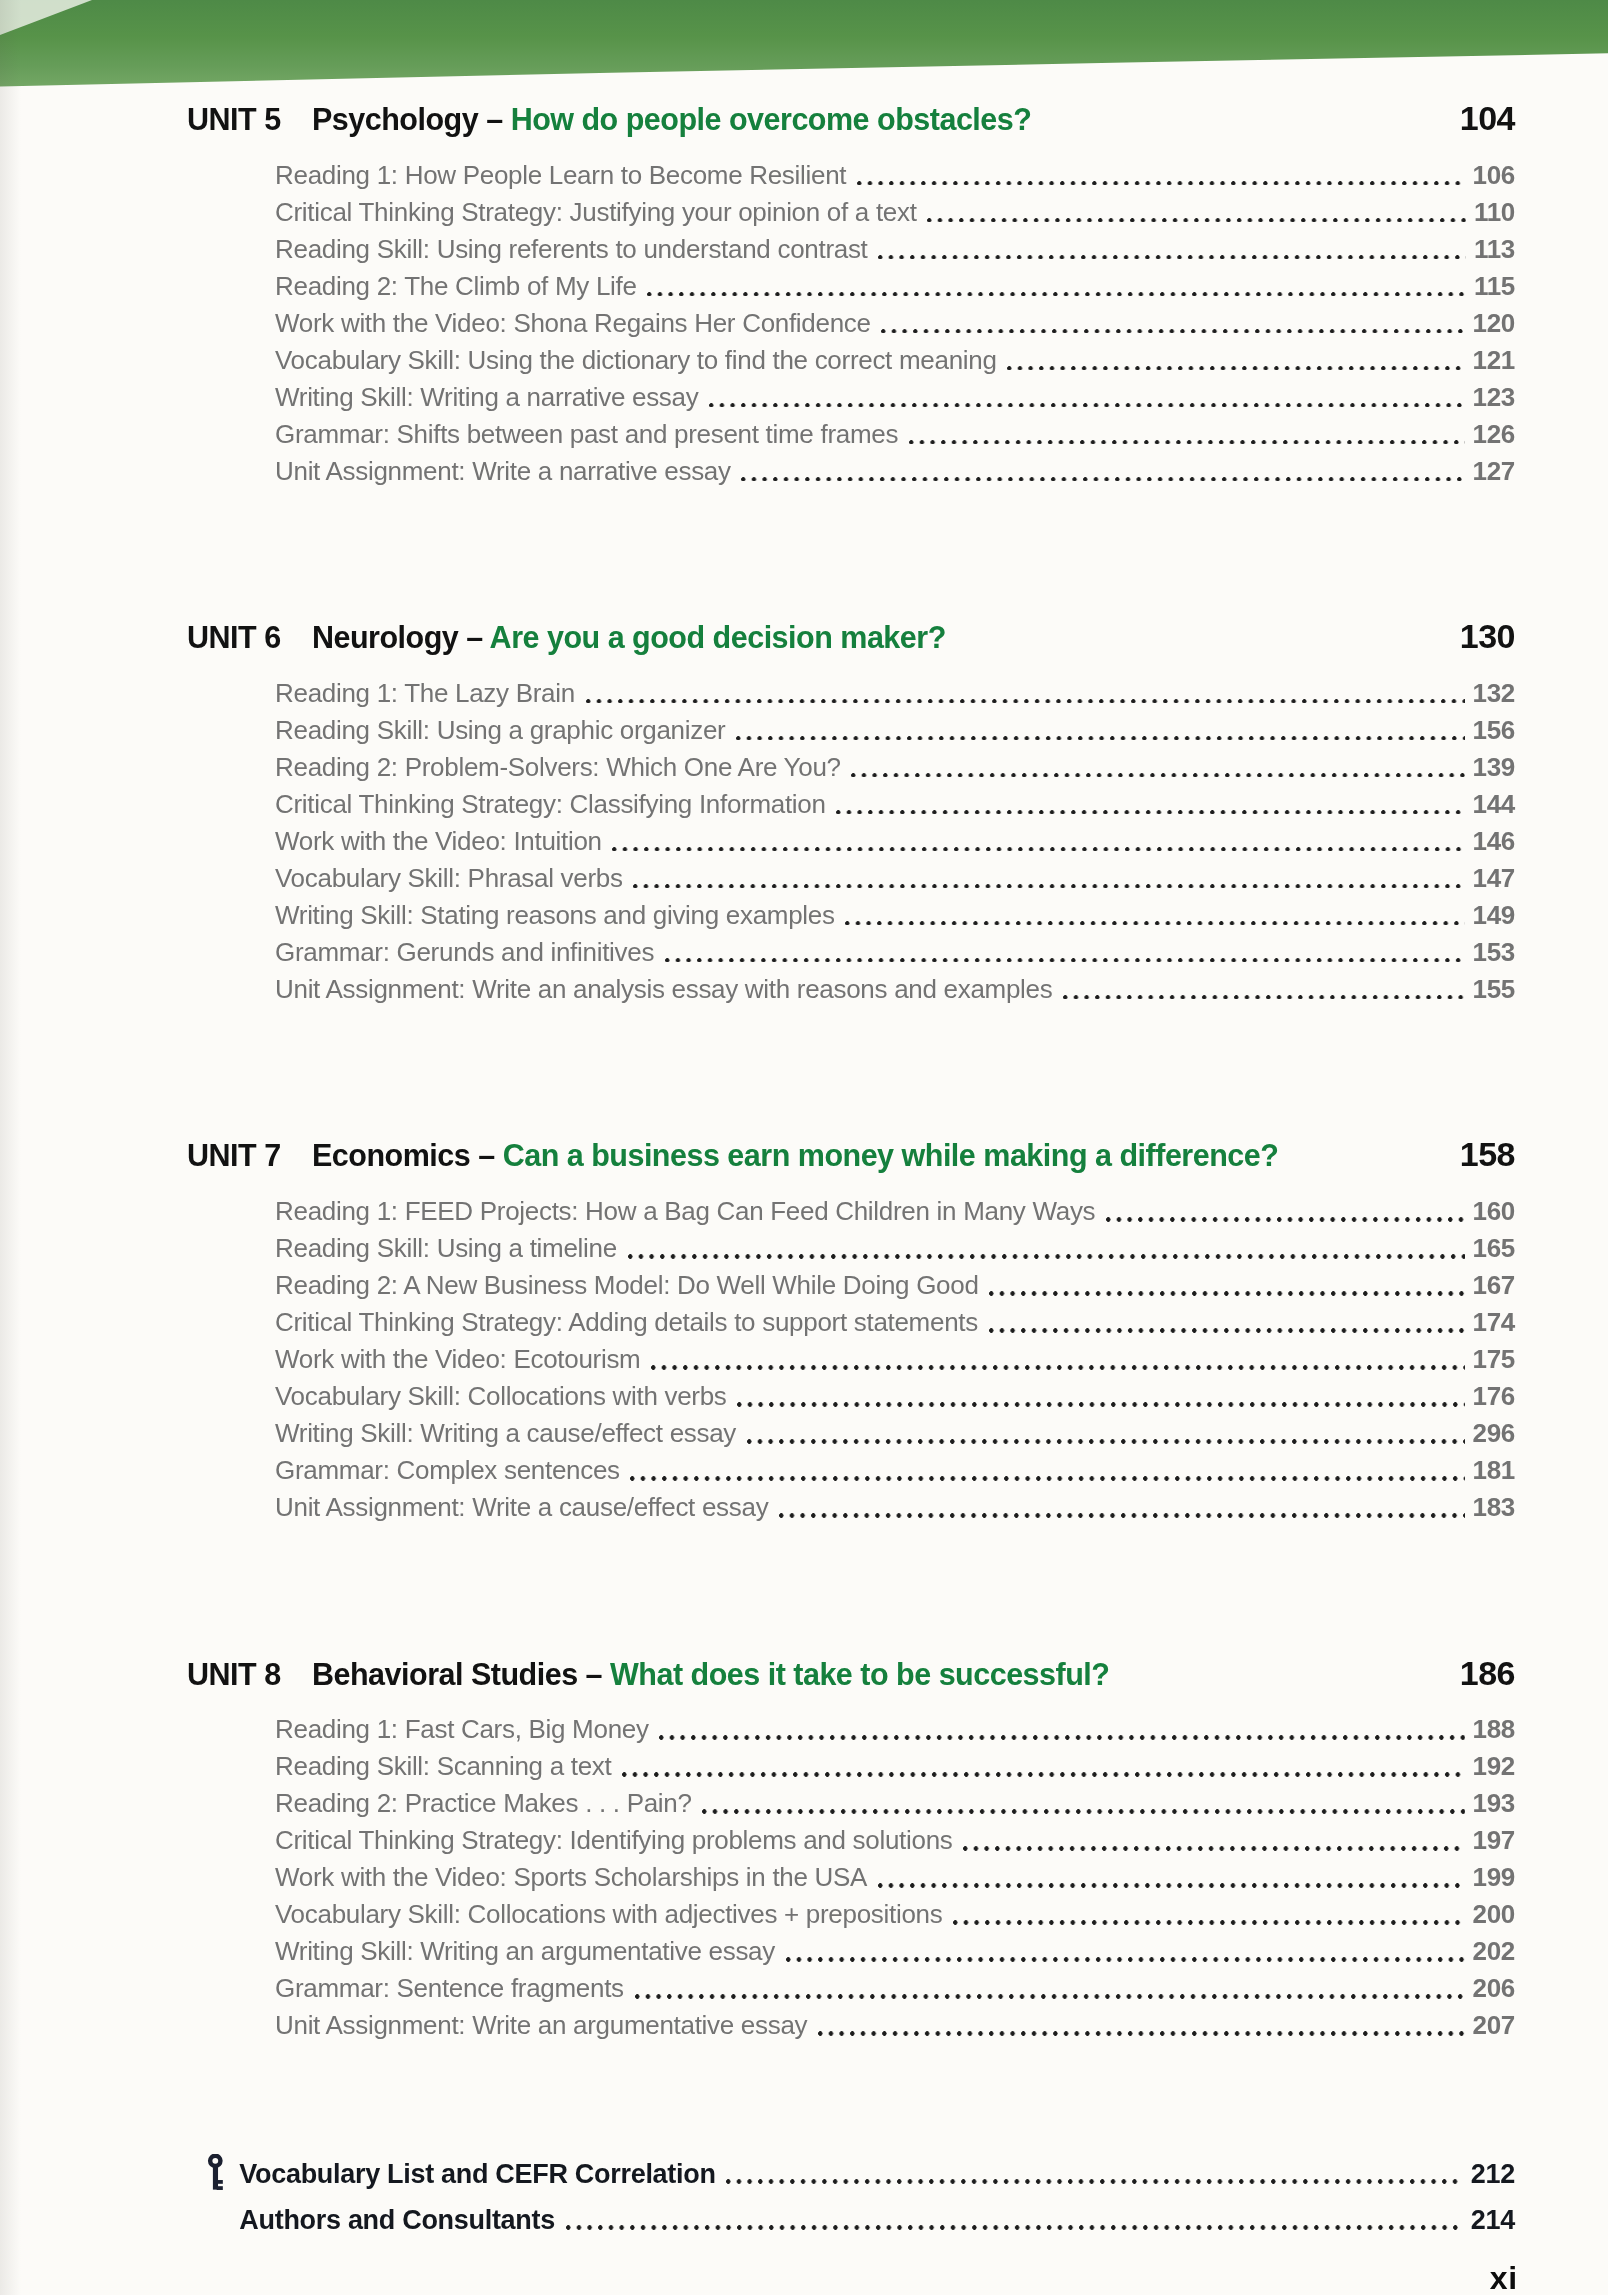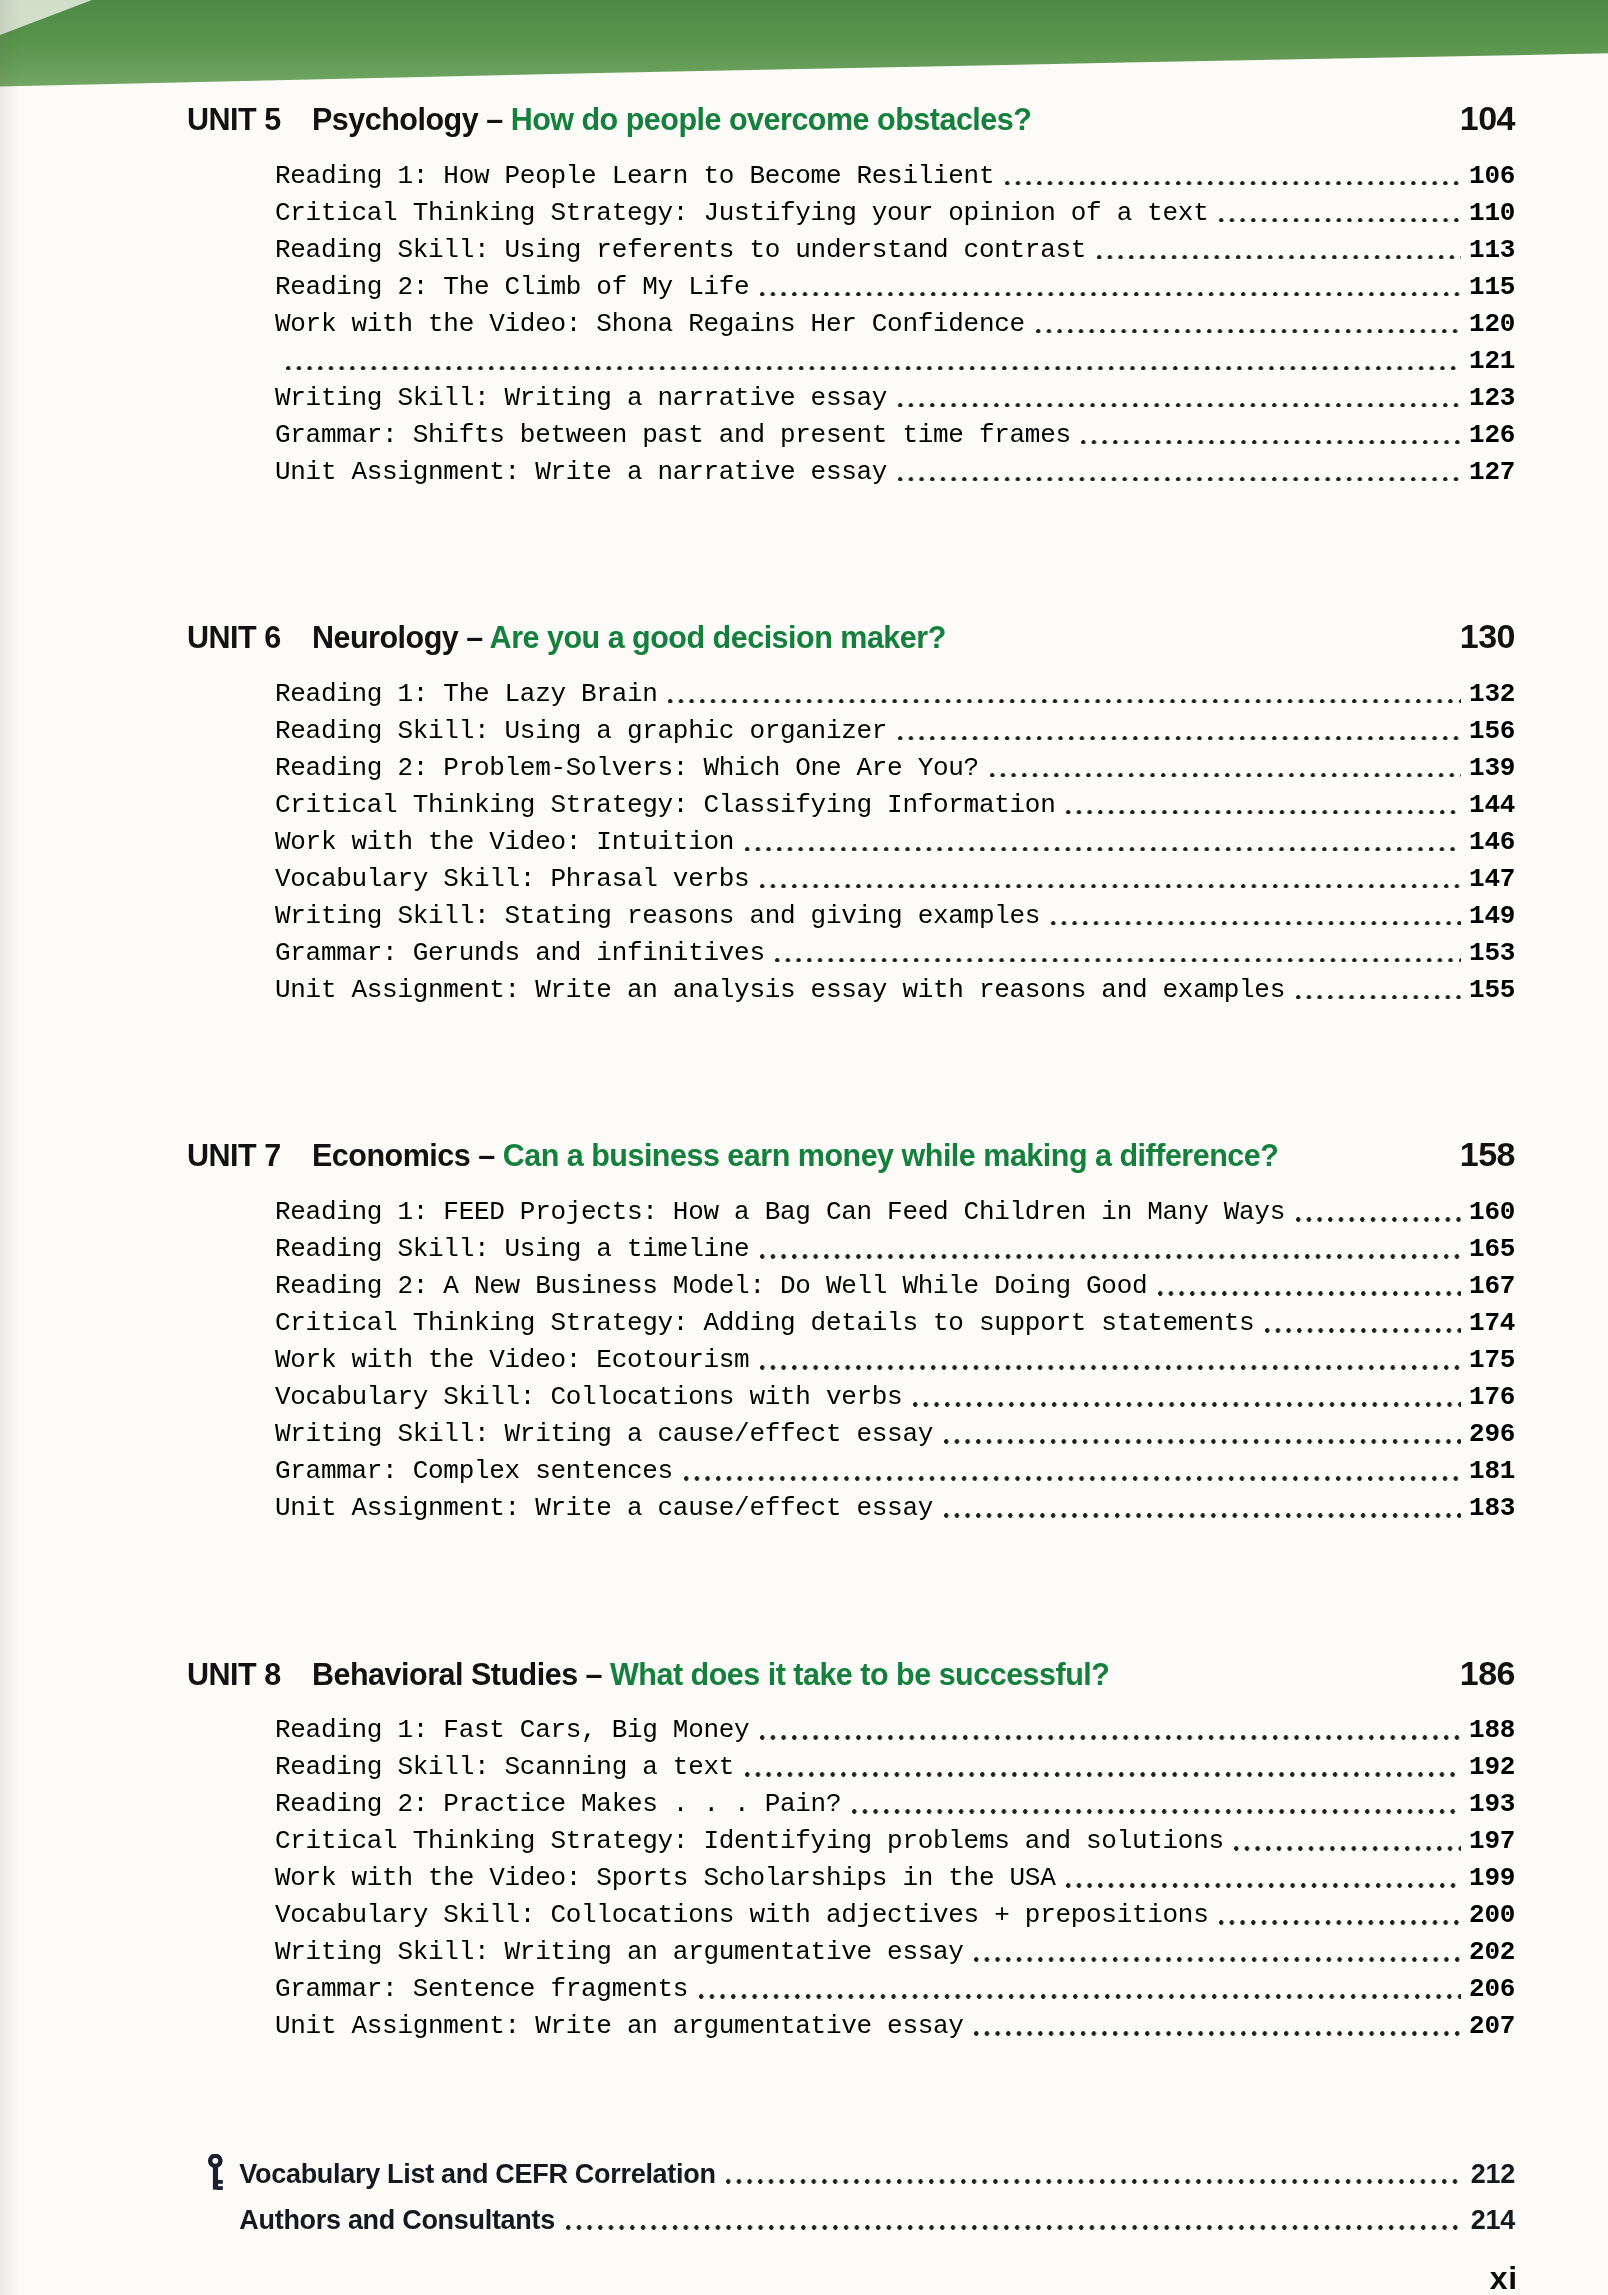--- a/index.html
+++ b/index.html
@@ -36,22 +36,22 @@
     gap:12px;
   }
   .unit-label { flex:0 0 113px; }
   .unit-title { flex:1 1 auto; overflow:hidden; }
   .unit-question { color:#15803d; }
   .unit-page { flex:0 0 auto; font-size:34px; padding-left:15.3px; }
 
   .items { margin-top:12.2px; }
   .item {
     display:flex; align-items:flex-end; height:37px;
-    font-size:26px; letter-spacing:-0.3px; color:#000000;
-    padding-left:88px; white-space:nowrap;font-family:Liberation Mono, monospace;
+    font-size:26px; letter-spacing:-0.3px; color:#737373;
+    padding-left:88px; white-space:nowrap;
   }
   .item-label { flex:0 0 auto; padding-bottom:4.6px; }
   .leader {
     flex:1 1 auto; height:4.6px; margin:0 7.6px 10px 10.7px;
     background-image:radial-gradient(circle at 2.3px 2.3px, #1c1c1c 1.9px, transparent 2.4px);
     background-size:10.7px 4.6px; background-repeat:repeat-x;
   }
   .item-page { flex:0 0 auto; font-weight:bold; padding-bottom:4.6px; }
 
   .back { margin-top:103px; }
@@ -114,20 +114,21 @@
     <span class="item-page">115</span>
   </div>
 
   <div class="item">
     <span class="item-label">Work with the Video: Shona Regains Her Confidence</span>
     <span class="leader"></span>
     <span class="item-page">120</span>
   </div>
 
   <div class="item">
+    <span class="item-label">Vocabulary Skill: Using the dictionary to find the correct meaning</span>
     <span class="leader"></span>
     <span class="item-page">121</span>
   </div>
 
   <div class="item">
     <span class="item-label">Writing Skill: Writing a narrative essay</span>
     <span class="leader"></span>
     <span class="item-page">123</span>
   </div>
 

